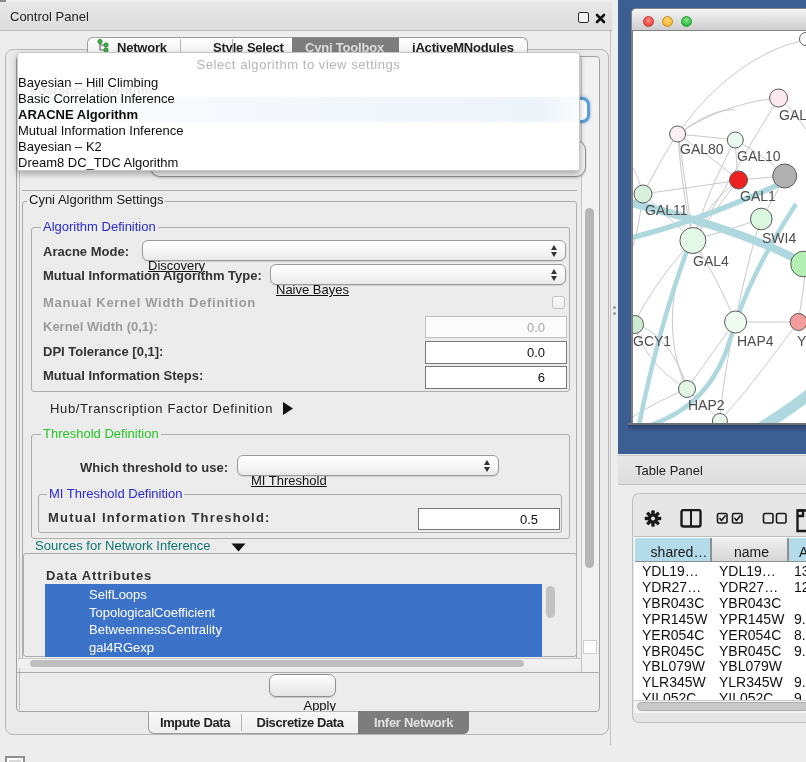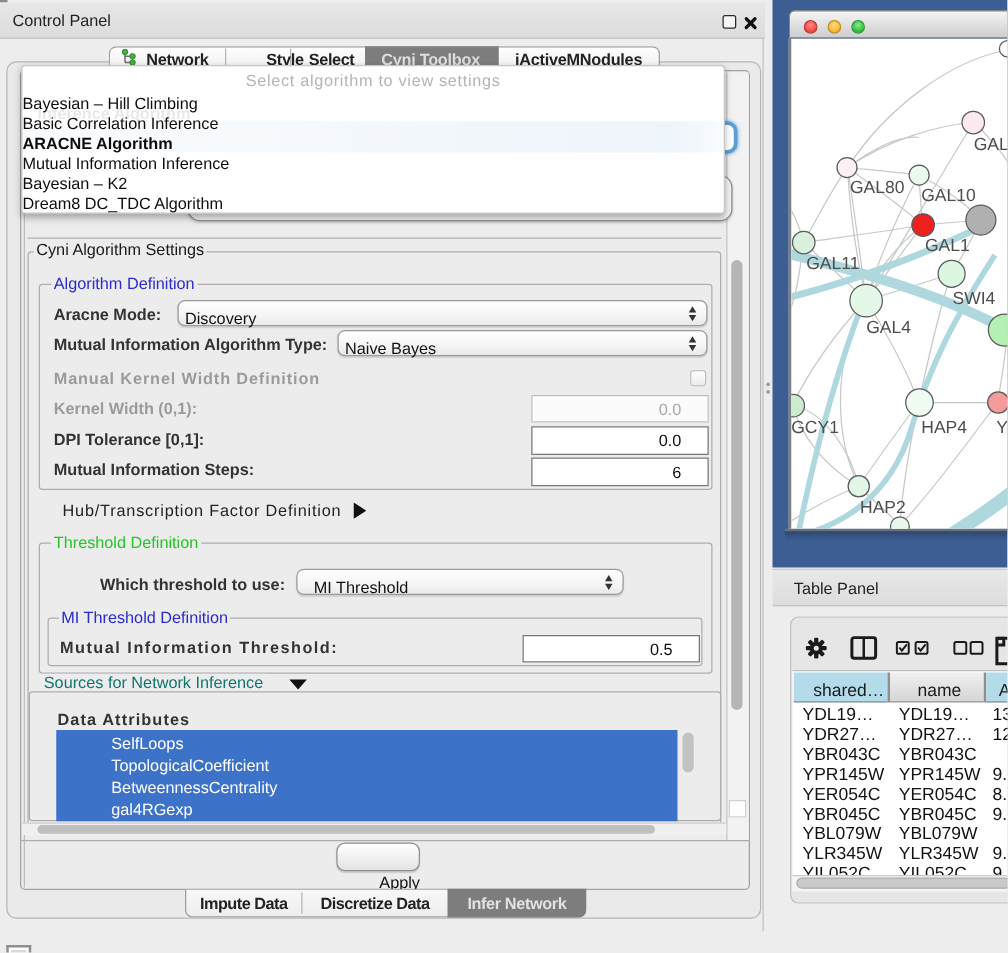--- a/index.html
+++ b/index.html
@@ -7,21 +7,21 @@
   font-family:"Liberation Sans", sans-serif; }
 .abs { position:absolute; }
 #stage { position:relative; width:806px; height:762px; }
 .lbl { font-size:13px; color:#222; white-space:nowrap; }
 .bold { font-weight:bold; color:#333; }
 .group { border:1px solid #adadad; border-radius:3px; }
 .gtitle { position:absolute; top:-7px; background:#ececec; padding:0 2px; font-size:13px; line-height:13px; }
 .combo { position:absolute; border:1px solid #9a9a9a; border-radius:6px;
   background:linear-gradient(#ffffff,#f5f5f5 60%,#e9e9e9); font-size:13px; color:#111;
   box-shadow:0 1px 1px rgba(0,0,0,0.12); }
-.combo .tx { position:absolute; left:5px; top:6px; }
+.combo .tx { position:absolute; left:5px; top:17px;text-decoration:underline; }
 .stepper { position:absolute; right:7px; top:50%; width:7px; height:12px; transform:translateY(-50%); }
 .stepper:before { content:""; position:absolute; left:0; top:0; border-left:3.5px solid transparent; border-right:3.5px solid transparent; border-bottom:5px solid #333; }
 .stepper:after { content:""; position:absolute; left:0; bottom:0; border-left:3.5px solid transparent; border-right:3.5px solid transparent; border-top:5px solid #333; }
 .field { position:absolute; background:#fff; border:1px solid #777; font-size:13px; color:#111; text-align:right; padding:3px 21px 0 0; }
 </style>
 </head>
 <body>
 <div id="stage">
 
 <div class="abs" style="left:0;top:0;width:612px;height:745px;background:#ededed;"></div>

